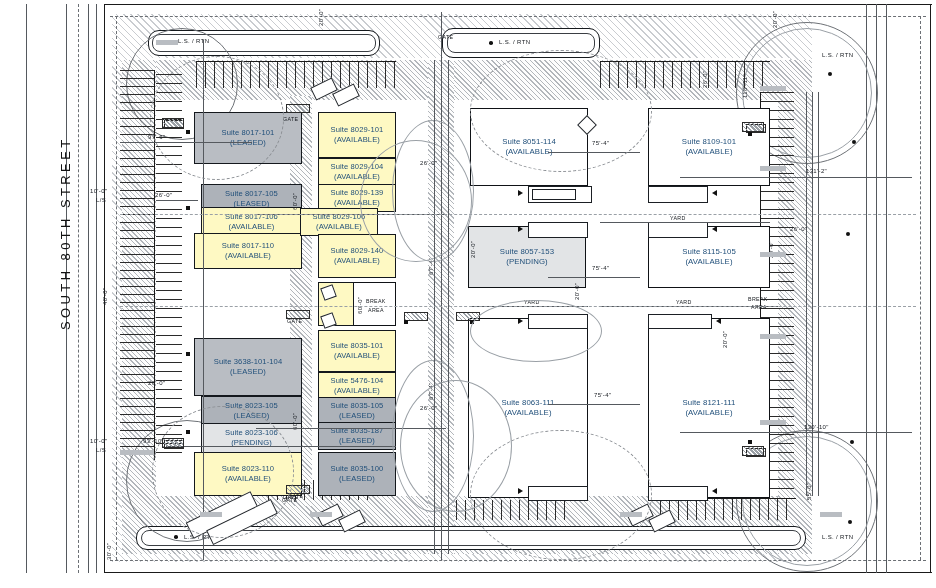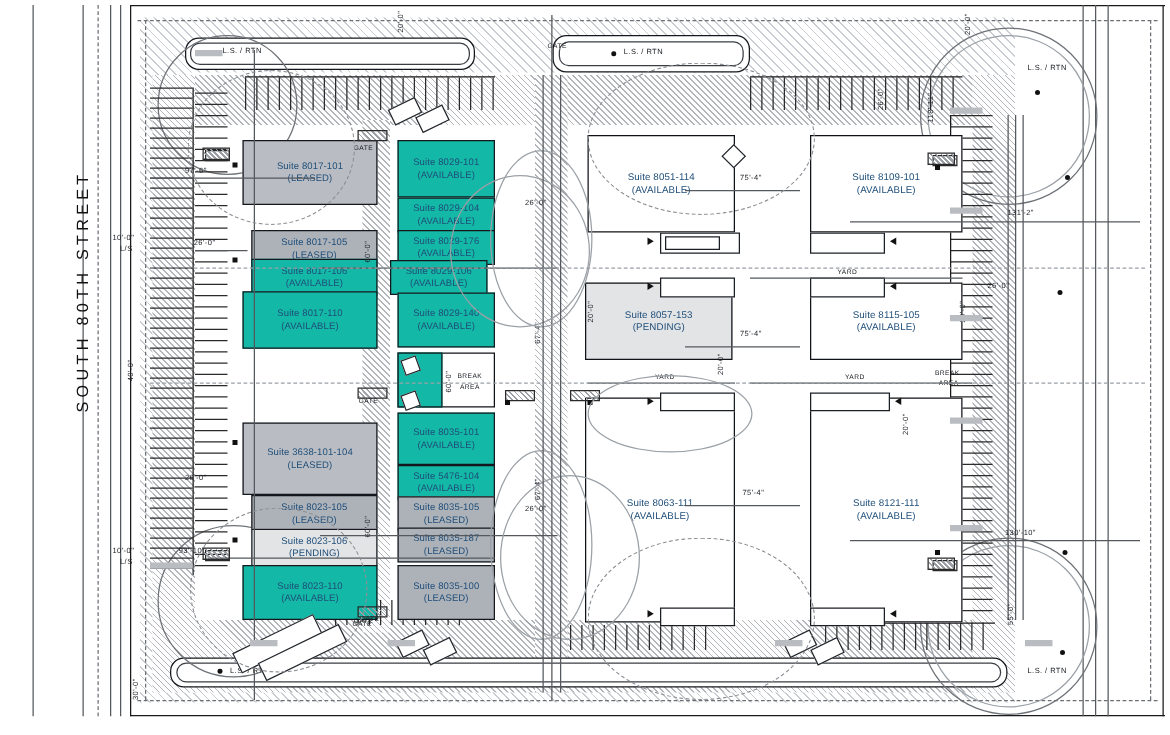--- a/index.html
+++ b/index.html
@@ -30,21 +30,21 @@
   .hatchbox{
     position:absolute;
     background-image:repeating-linear-gradient(45deg,#9aa0a6 0 1px,rgba(0,0,0,0) 1px 3px);
     border:1px solid #2a2a2a;
   }
 
   
   .suite{
     position:absolute;
     border:1.4px solid #14181d;
-    background:#14b8a6;
+    background:#fef9c3;
     box-sizing:border-box;
     display:flex;flex-direction:column;align-items:center;justify-content:center;
     text-align:center;
     color:#1f4e79;
     font-size:7.6px;
     line-height:1.34;
     letter-spacing:.1px;
   }
   .suite.leased{background:#b9bdc3;}
   .suite.leased-dk{background:#adb2b9;}
@@ -412,38 +412,38 @@
     <span class="st">(LEASED)</span>
   </div>
   <div class="suite leased-dk" style="left:201px;top:184px;width:101px;height:30px;">
     <span class="nm">Suite 8017-105</span>
     <span class="st">(LEASED)</span>
   </div>
   <div class="suite" style="left:201px;top:207px;width:101px;height:30px;">
     <span class="nm">Suite 8017-106</span>
     <span class="st">(AVAILABLE)</span>
   </div>
-  <div class="suite" style="left:194px;top:233px;width:108px;height:46px;align-items:center;">
+  <div class="suite" style="left:194px;top:233px;width:108px;height:36px;align-items:center;">
     <span class="nm">Suite 8017-110</span>
     <span class="st">(AVAILABLE)</span>
   </div>
 
   <div class="suite" style="left:318px;top:112px;width:78px;height:46px;">
     <span class="nm">Suite 8029-101</span>
     <span class="st">(AVAILABLE)</span>
   </div>
   <div class="suite" style="left:318px;top:158px;width:78px;height:28px;">
     <span class="nm">Suite 8029-104</span>
     <span class="st">(AVAILABLE)</span>
   </div>
   <div class="suite" style="left:318px;top:184px;width:78px;height:28px;">
-    <span class="nm">Suite 8029-176</span>
-    <span class="st">(AVAILABLE)</span>
-  </div>
-  <div class="suite" style="left:312px;top:208px;width:78px;height:28px;">
+    <span class="nm">Suite 8029-139</span>
+    <span class="st">(AVAILABLE)</span>
+  </div>
+  <div class="suite" style="left:300px;top:208px;width:78px;height:28px;">
     <span class="nm">Suite 8029-106</span>
     <span class="st">(AVAILABLE)</span>
   </div>
   <div class="suite" style="left:318px;top:234px;width:78px;height:44px;">
     <span class="nm">Suite 8029-140</span>
     <span class="st">(AVAILABLE)</span>
   </div>
 
   <div class="suite leased" style="left:194px;top:338px;width:108px;height:58px;">
     <span class="nm">Suite 3638-101-104</span>

